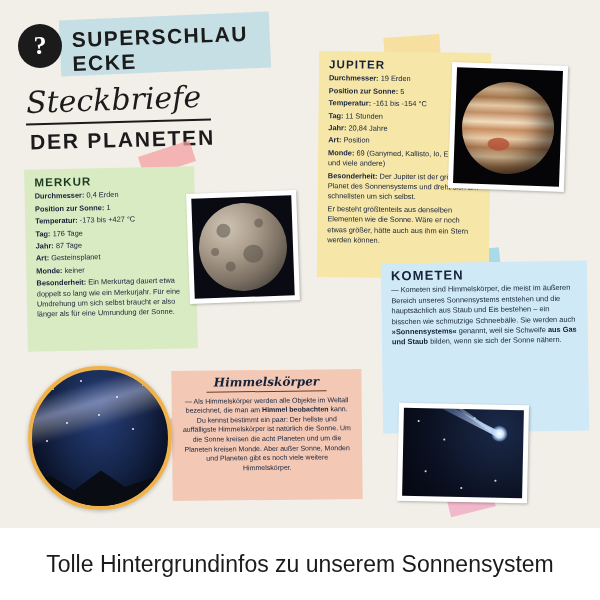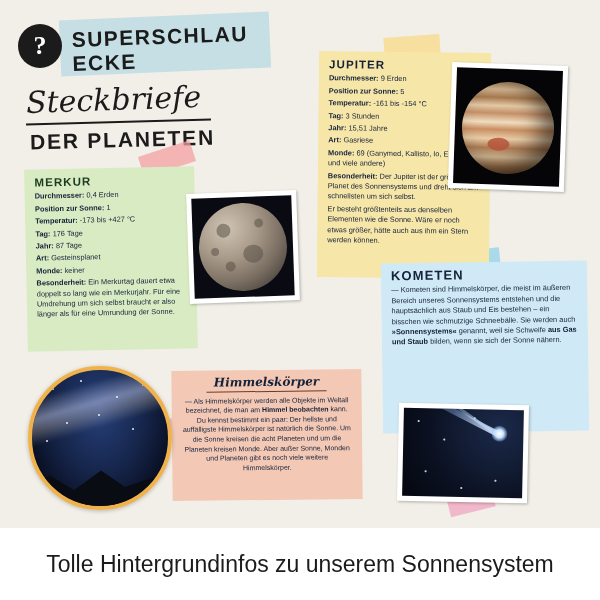--- a/index.html
+++ b/index.html
@@ -471,41 +471,41 @@
       <p>
         <span class="lbl">Besonderheit:</span>
         <span>Ein Merkurtag dauert etwa doppelt so lang wie ein Merkurjahr. Für eine Umdrehung um sich selbst braucht er also länger als für eine Umrundung der Sonne.</span>
       </p>
     </div>
 
     <div class="card" id="card-jupiter">
       <h3>JUPITER</h3>
       <p>
         <span class="lbl">Durchmesser:</span>
-        <span>9 Erden</span>
+        <span>19 Erden</span>
       </p>
       <p>
         <span class="lbl">Position zur Sonne:</span>
         <span>5</span>
       </p>
       <p>
         <span class="lbl">Temperatur:</span>
         <span>-161 bis -154 °C</span>
       </p>
       <p>
         <span class="lbl">Tag:</span>
-        <span>3 Stunden</span>
+        <span>11 Stunden</span>
       </p>
       <p>
         <span class="lbl">Jahr:</span>
-        <span>15,51 Jahre</span>
+        <span>20,84 Jahre</span>
       </p>
       <p>
         <span class="lbl">Art:</span>
-        <span>Gasriese</span>
+        <span>Position</span>
       </p>
       <p>
         <span class="lbl">Monde:</span>
         <span>69 (Ganymed, Kallisto, Io, Europa und viele andere)</span>
       </p>
       <p>
         <span class="lbl">Besonderheit:</span>
         <span>Der Jupiter ist der größte Planet des Sonnensystems und dreht sich am schnellsten um sich selbst.</span>
       </p>
       <p>Er besteht größtenteils aus denselben Elementen wie die Sonne. Wäre er noch etwas größer, hätte auch aus ihm ein Stern werden können.</p>

